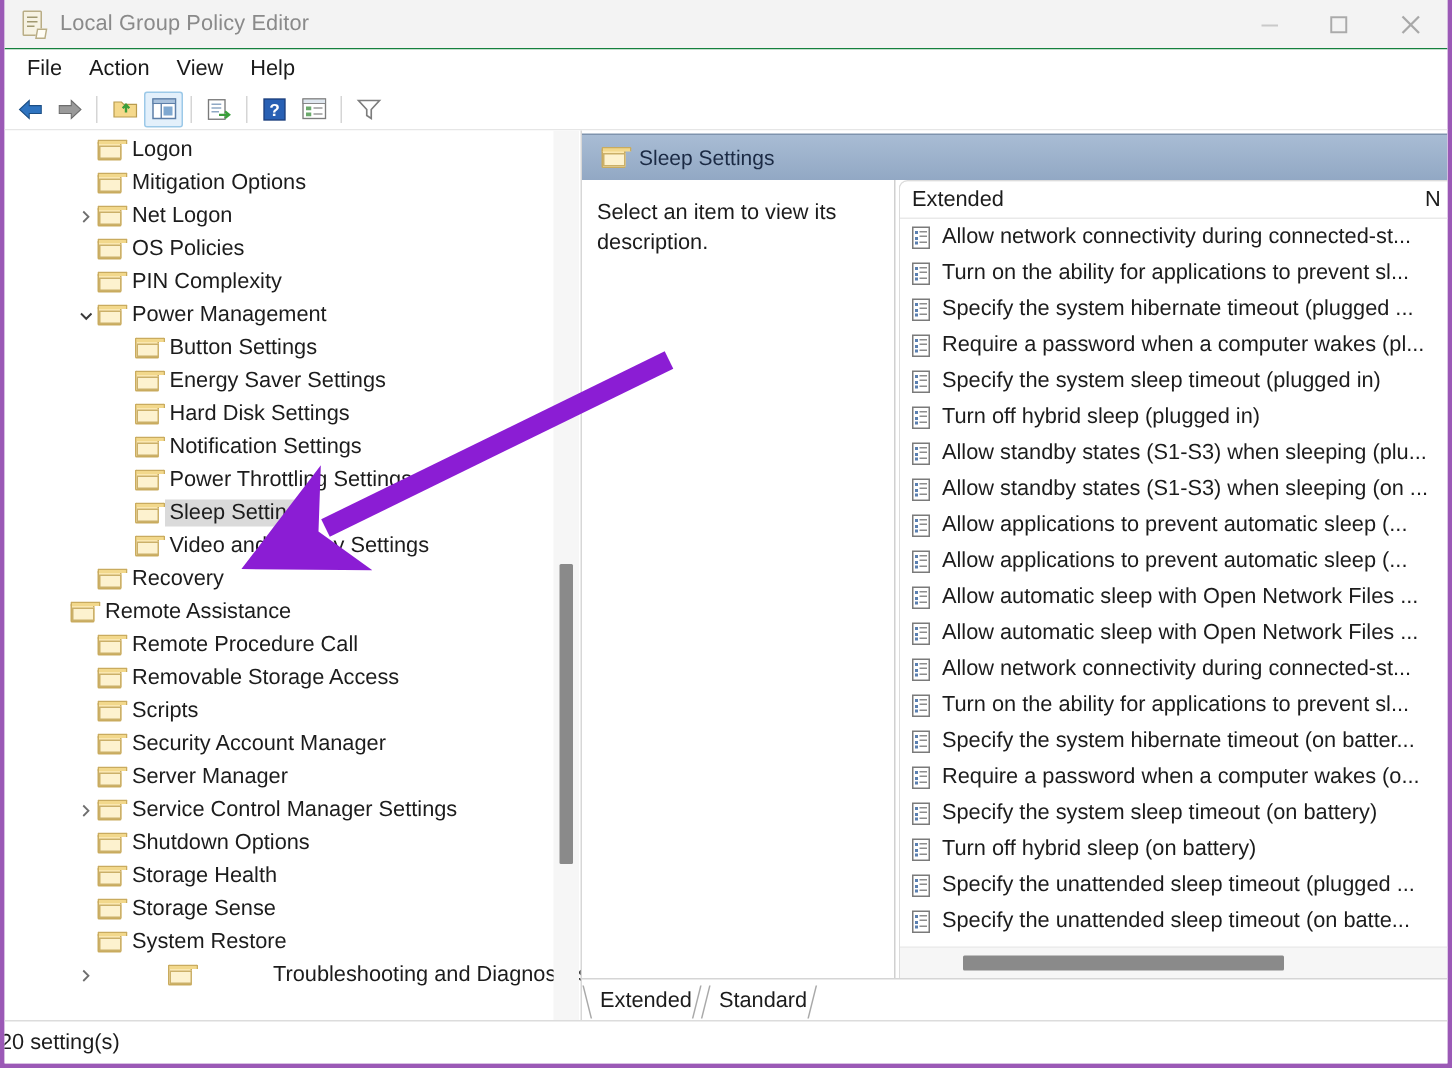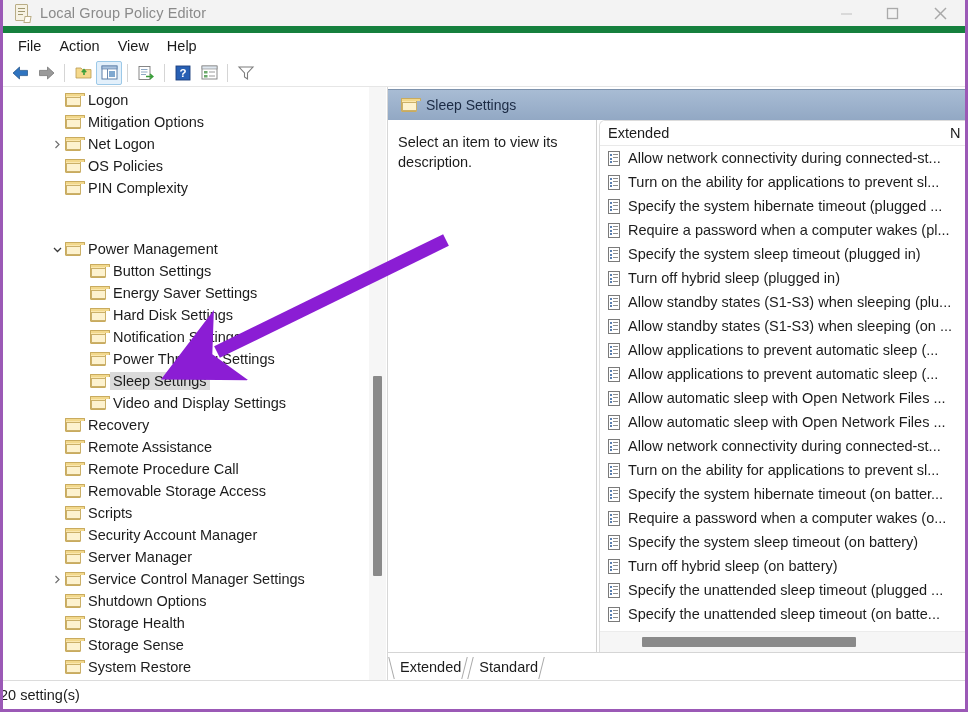--- a/index.html
+++ b/index.html
@@ -18,21 +18,21 @@
     border-bottom: 3px solid #9b59b6;
     background: #ffffff;
     overflow: hidden;
   }
 
   
   .titlebar {
     position: absolute; top: 0; left: 0; right: 0; height: 33px;
     background: #f3f3f3;
     display: flex; align-items: center;
-    border-bottom: 7px solid #15803d;
+    border-bottom: 1px solid #15803d;
   }
   .title-icon {
     width: 18px; height: 20px; margin-left: 10px; margin-right: 9px;
     position: relative; flex: none;
   }
   .title-icon .pg {
     position: absolute; left: 2px; top: 1px; width: 13px; height: 17px;
     background: #f6f2e3; border: 1.4px solid #b9ad86; border-radius: 1px;
   }
   .title-icon .ln {
@@ -395,21 +395,21 @@
           </div>
           <div class="tree-row" style="padding-left: 46px;">
             <span class="tw-expander"></span>
             <span class="folder">
               <span class="back"></span>
               <span class="tab"></span>
               <span class="front"></span>
             </span>
             <span class="tree-label">PIN Complexity</span>
           </div>
-          <div class="tree-row" style="padding-left: 46px; margin-top: 39px;">
+          <div class="tree-row" style="padding-left: 46px;">
             <span class="tw-expander">
               <svg width="11" height="9" viewBox="0 0 11 9">
                 <path d="M2 3 L5.5 6.5 L9 3" stroke="#3a3a3a" stroke-width="1.3" fill="none"></path>
               </svg>
             </span>
             <span class="folder">
               <span class="back"></span>
               <span class="tab"></span>
               <span class="front"></span>
             </span>
@@ -480,21 +480,21 @@
           </div>
           <div class="tree-row" style="padding-left: 46px;">
             <span class="tw-expander"></span>
             <span class="folder">
               <span class="back"></span>
               <span class="tab"></span>
               <span class="front"></span>
             </span>
             <span class="tree-label">Recovery</span>
           </div>
-          <div class="tree-row" style="padding-left: 46px;">
+          <div class="tree-row" style="padding-left: 28px;">
             <span class="tw-expander"></span>
             <span class="folder">
               <span class="back"></span>
               <span class="tab"></span>
               <span class="front"></span>
             </span>
             <span class="tree-label">Remote Assistance</span>
           </div>
           <div class="tree-row" style="padding-left: 46px;">
             <span class="tw-expander"></span>

